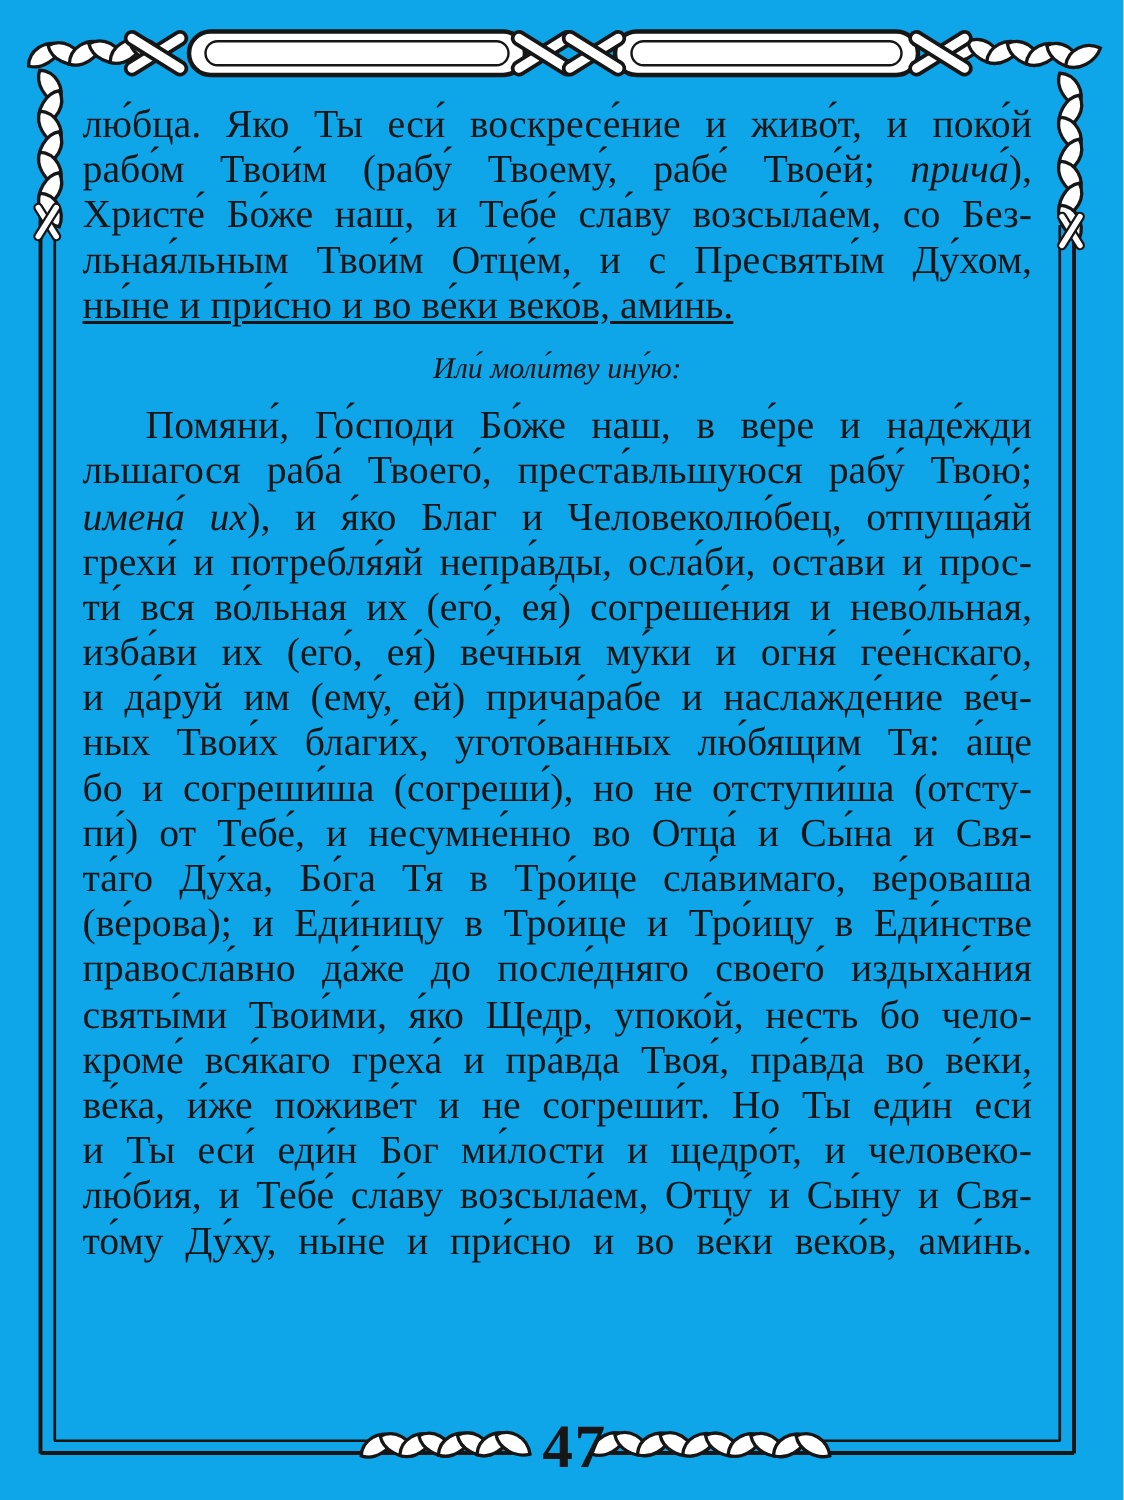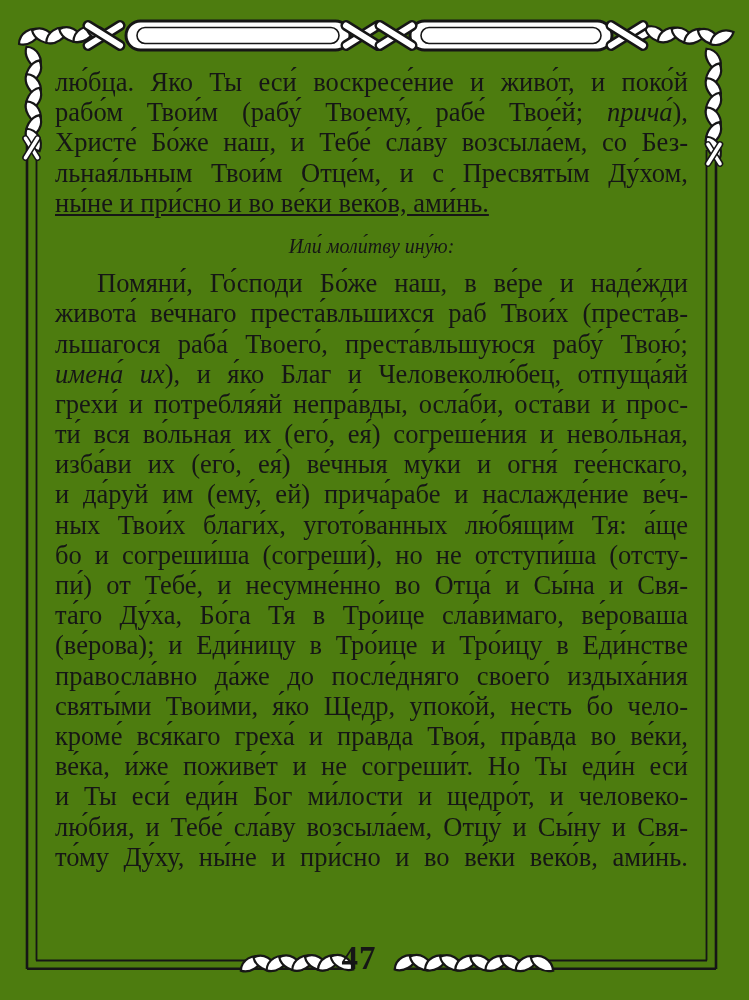--- a/index.html
+++ b/index.html
@@ -1,19 +1,19 @@
 <!DOCTYPE html>
 <html><head>
 <meta charset="utf-8">
 <style>
   html,body{margin:0;padding:0;background:#ffffff;}
   .page{
     position:relative;
     width:749px;height:1000px;
-    background:#4d7c0f;
+    background:#0ea5e9;
     overflow:hidden;
     font-family:"Liberation Serif","DejaVu Serif",serif;
     color:#161616;
   }
   #frame{position:absolute;left:0;top:0;width:749px;height:1000px;pointer-events:none;}
   .text-block{
     position:absolute;left:55px;top:67px;width:633px;
     font-size:26.5px;line-height:30.2px;
     color:#161616;
   }
@@ -30,23 +30,23 @@
   .heading{
     font-style:italic;
     font-size:20px;
     text-align:center;
     text-align-last:center;
     margin:13px 0 7px 0;
     height:30.2px;
   }
   em{font-style:italic;}
   .page-number{
-    position:absolute;left:324px;top:940px;width:70px;
+    position:absolute;left:348px;top:940px;width:70px;
     text-align:center;
-    font-size:33px;font-weight:bold;
+    font-size:41px;font-weight:bold;
     color:#161616;
     letter-spacing:1px;
   }
 </style>
 </head>
 <body>
 
 <div class="page">
   <svg id="frame" viewBox="0 0 749 1000" xmlns="http://www.w3.org/2000/svg">
       <defs>
@@ -162,21 +162,20 @@
       <div class="para">
         <div class="line"><span>лю́бца. Яко Ты еси́ воскресе́ние и живо́т, и поко́й</span></div>
         <div class="line"><span>рабо́м Твои́м (рабу́ Твоему́, рабе́ Твое́й; </span><em>прича́</em><span>),</span></div>
         <div class="line"><span>Христе́ Бо́же наш, и Тебе́ сла́ву возсыла́ем, со Без-</span></div>
         <div class="line"><span>льная́льным Твои́м Отце́м, и с Пресвяты́м Ду́хом,</span></div>
         <div class="line last"><span>ны́не и при́сно и во ве́ки веко́в, ами́нь.</span></div>
       </div>
       <div class="heading">Или́ моли́тву ину́ю:</div>
       <div class="para">
         <div class="line first"><span>Помяни́, Го́споди Бо́же наш, в ве́ре и наде́жди</span></div>
-        <div class="line"><span>живота́ ве́чнаго преста́вльшихся раб Твои́х (преста́в-</span></div>
         <div class="line"><span>льшагося раба́ Твоего́, преста́вльшуюся рабу́ Твою́;</span></div>
         <div class="line"><em>имена́ их</em><span>), и я́ко Благ и Человеколю́бец, отпуща́яй</span></div>
         <div class="line"><span>грехи́ и потребля́яй непра́вды, осла́би, оста́ви и прос-</span></div>
         <div class="line"><span>ти́ вся во́льная их (его́, ея́) согреше́ния и нево́льная,</span></div>
         <div class="line"><span>изба́ви их (его́, ея́) ве́чныя му́ки и огня́ гее́нскаго,</span></div>
         <div class="line"><span>и да́руй им (ему́, ей) прича́рабе и наслажде́ние ве́ч-</span></div>
         <div class="line"><span>ных Твои́х благи́х, угото́ванных лю́бящим Тя: а́ще</span></div>
         <div class="line"><span>бо и согреши́ша (согреши́), но не отступи́ша (отсту-</span></div>
         <div class="line"><span>пи́) от Тебе́, и несумне́нно во Отца́ и Сы́на и Свя-</span></div>
         <div class="line"><span>та́го Ду́ха, Бо́га Тя в Тро́ице сла́вимаго, ве́роваша</span></div>

